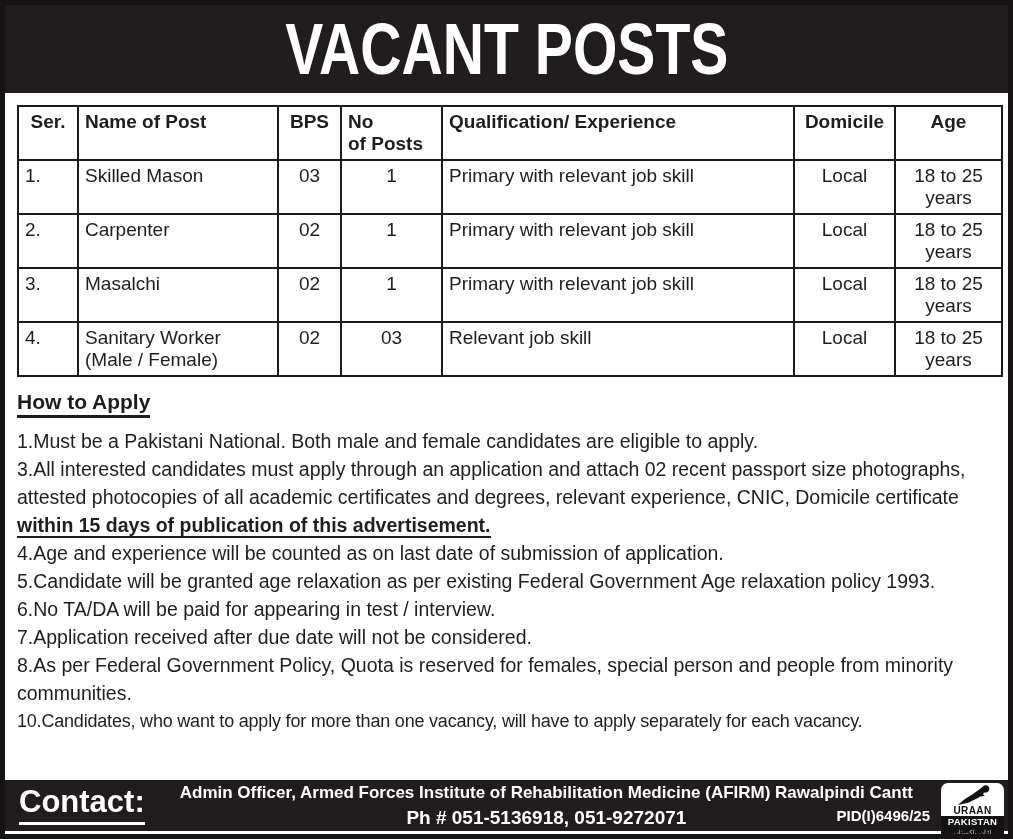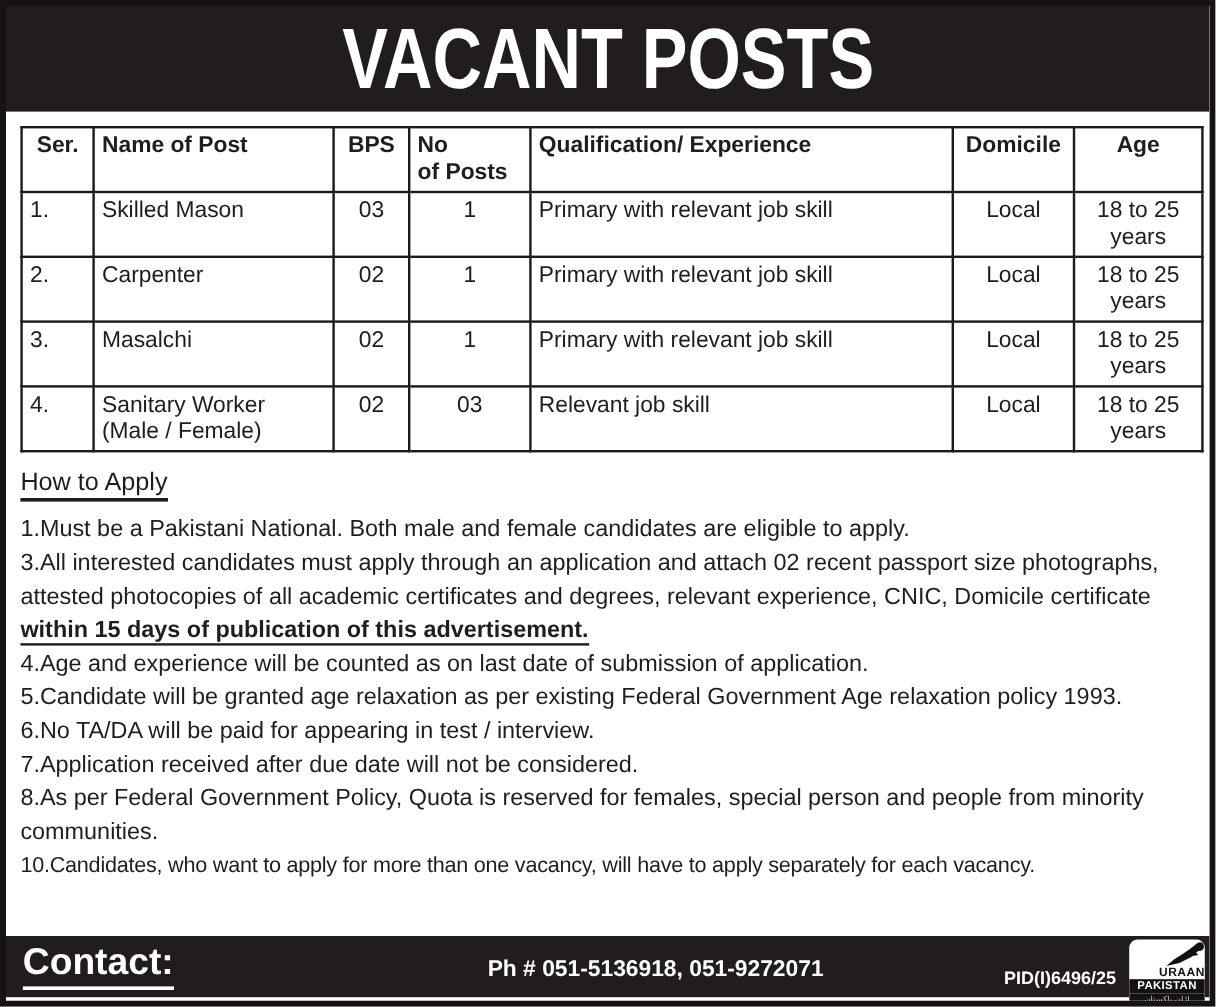--- a/index.html
+++ b/index.html
@@ -39,21 +39,21 @@
   .al { text-align: left; padding-left: 11px; }
   .ac { text-align: center; }
   .pre { white-space: pre-line; }
   tr.r1 td { height: 53px; }
   tr.r2 td { height: 47px; }
   tr.r3 td { height: 46px; }
   tr.r4 td { height: 49px; }
   
   .howto-heading {
     display: inline-block;
-    font-size: 21px; font-weight: normal;
+    font-size: 21px; font-weight: bold;
     border-bottom: 3px solid #1d1d1d;
     margin: 13px 0 9px 0; padding-bottom: 1px;
   }
   .list { font-size: 19.5px; line-height: 28px; color: #1f1d1e; width: 988px; }
   .item { margin: 0; }
   .item-emph { font-weight: bold; border-bottom: 2px solid #1f1d1e; }
   .item.tight { font-size: 18px; letter-spacing: -0.2px; white-space: nowrap; }
   
   .contact {
     position: absolute; left: 0; right: 0; bottom: 0;
@@ -71,21 +71,21 @@
   .contact-center { flex: 1 1 auto; text-align: center; padding-right: 60px; }
   .contact-line1 { font-size: 17px; font-weight: bold; }
   .contact-line2 { font-size: 19px; font-weight: bold; margin-top: 4px; }
   .pid { position: absolute; right: 78px; bottom: 7px; font-size: 15px; font-weight: bold; margin-top: 48px; }
   
   .logo {
     position: absolute; right: 4px; top: 3px;
     width: 63px; height: 57px;
     background: #fff; border-radius: 7px;
     overflow: hidden;
-    display: flex; flex-direction: column; align-items: flex-end;
+    display: flex; flex-direction: column; align-items: center;
     color: #111;
   }
   .logo-bird { height: 22px; display: flex; align-items: flex-end; justify-content: center; }
   .logo-uraan { font-size: 10px; font-weight: bold; line-height: 11px; letter-spacing: 0.4px; color: #111; }
   .logo-pakistan {
     width: 100%; background: #141112; color: #fff;
     font-size: 9.5px; font-weight: bold; text-align: center;
     line-height: 12px; letter-spacing: 0.3px;
   }
   .logo-urdu {
@@ -178,20 +178,21 @@
       <div class="item"><span>7.Application received after due date will not be considered.</span></div>
       <div class="item"><span>8.As per Federal Government Policy, Quota is reserved for females, special person and people from minority communities.</span></div>
       <div class="item tight"><span>10.Candidates, who want to apply for more than one vacancy, will have to apply separately for each vacancy.</span></div>
     </div>
 
   </div>
 
   <div class="contact">
     <div class="contact-label">Contact:</div>
     <div class="contact-center">
+      <div class="contact-line1">Admin Officer, Armed Forces Institute of Rehabilitation Medicine (AFIRM) Rawalpindi Cantt</div>
       <div class="contact-line2">Ph # 051-5136918, 051-9272071</div>
     </div>
     <div class="pid">PID(I)6496/25</div>
     <div class="logo">
       <div class="logo-bird">
         <svg width="34" height="20" viewBox="0 0 40 24">
           <path d="M33 1 C36 -1 40 1 39.5 5 C39.2 8 36.5 9.5 33.8 9 L27 15 L15 21 L2 24 L9.5 17.5 L19 11.5 L27.5 5.5 Z" fill="#141112"></path>
           <path d="M30 9 L34 13 L28 14 Z" fill="#141112"></path>
         </svg>
       </div>

